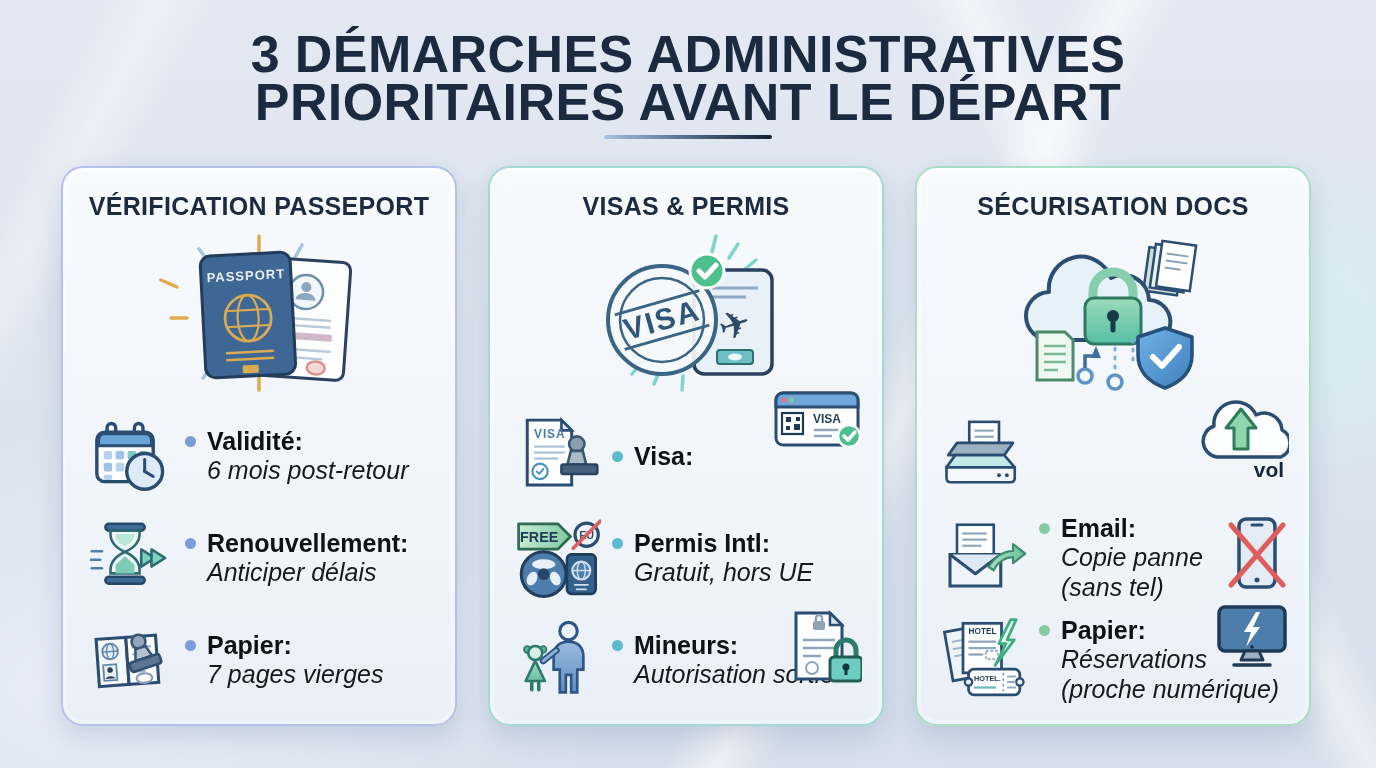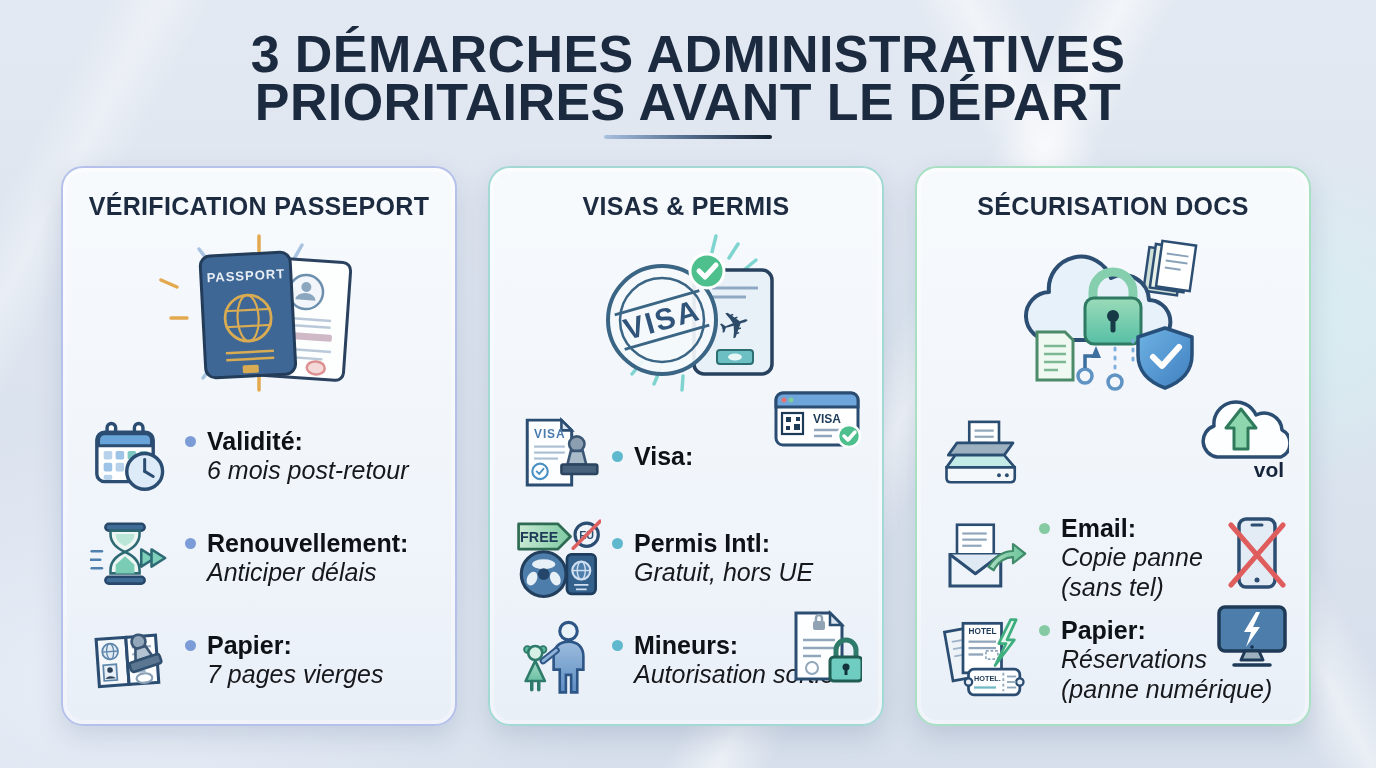--- a/index.html
+++ b/index.html
@@ -505,21 +505,21 @@
             <line x1="72" y1="72" x2="82" y2="72" stroke="#8fa6bb" stroke-width="2"></line>
             <line x1="72" y1="78" x2="82" y2="78" stroke="#8fa6bb" stroke-width="2"></line>
           </svg>
         </div>
         <div class="item-text">
           <div class="label-line">
               <span class="bullet"></span>
             <span class="label">Papier:</span>
             </div>
           <div class="desc">Réservations</div>
-          <div class="desc">(panne numérique)</div>
+          <div class="desc">(proche numérique)</div>
         </div>
         <div class="accessory acc-monitor">
           <svg width="74" height="66" viewBox="0 0 74 66">
             <rect x="4" y="2" width="66" height="44" rx="6" fill="#4d7dab" stroke="#1f3a57" stroke-width="3.5"></rect>
             <polygon points="41,7 29,27 36,27 31,42 45,22 38,22 45,7" fill="#ffffff"></polygon>
             <path d="M30 46 h14 l4 9 h-22 z" fill="#9db0c0" stroke="#1f3a57" stroke-width="3" stroke-linejoin="round"></path>
             <line x1="19" y1="60" x2="55" y2="60" stroke="#1f3a57" stroke-width="3.5" stroke-linecap="round"></line>
             <circle cx="37" cy="42" r="1.8" fill="#16314d"></circle>
           </svg>
         </div>

